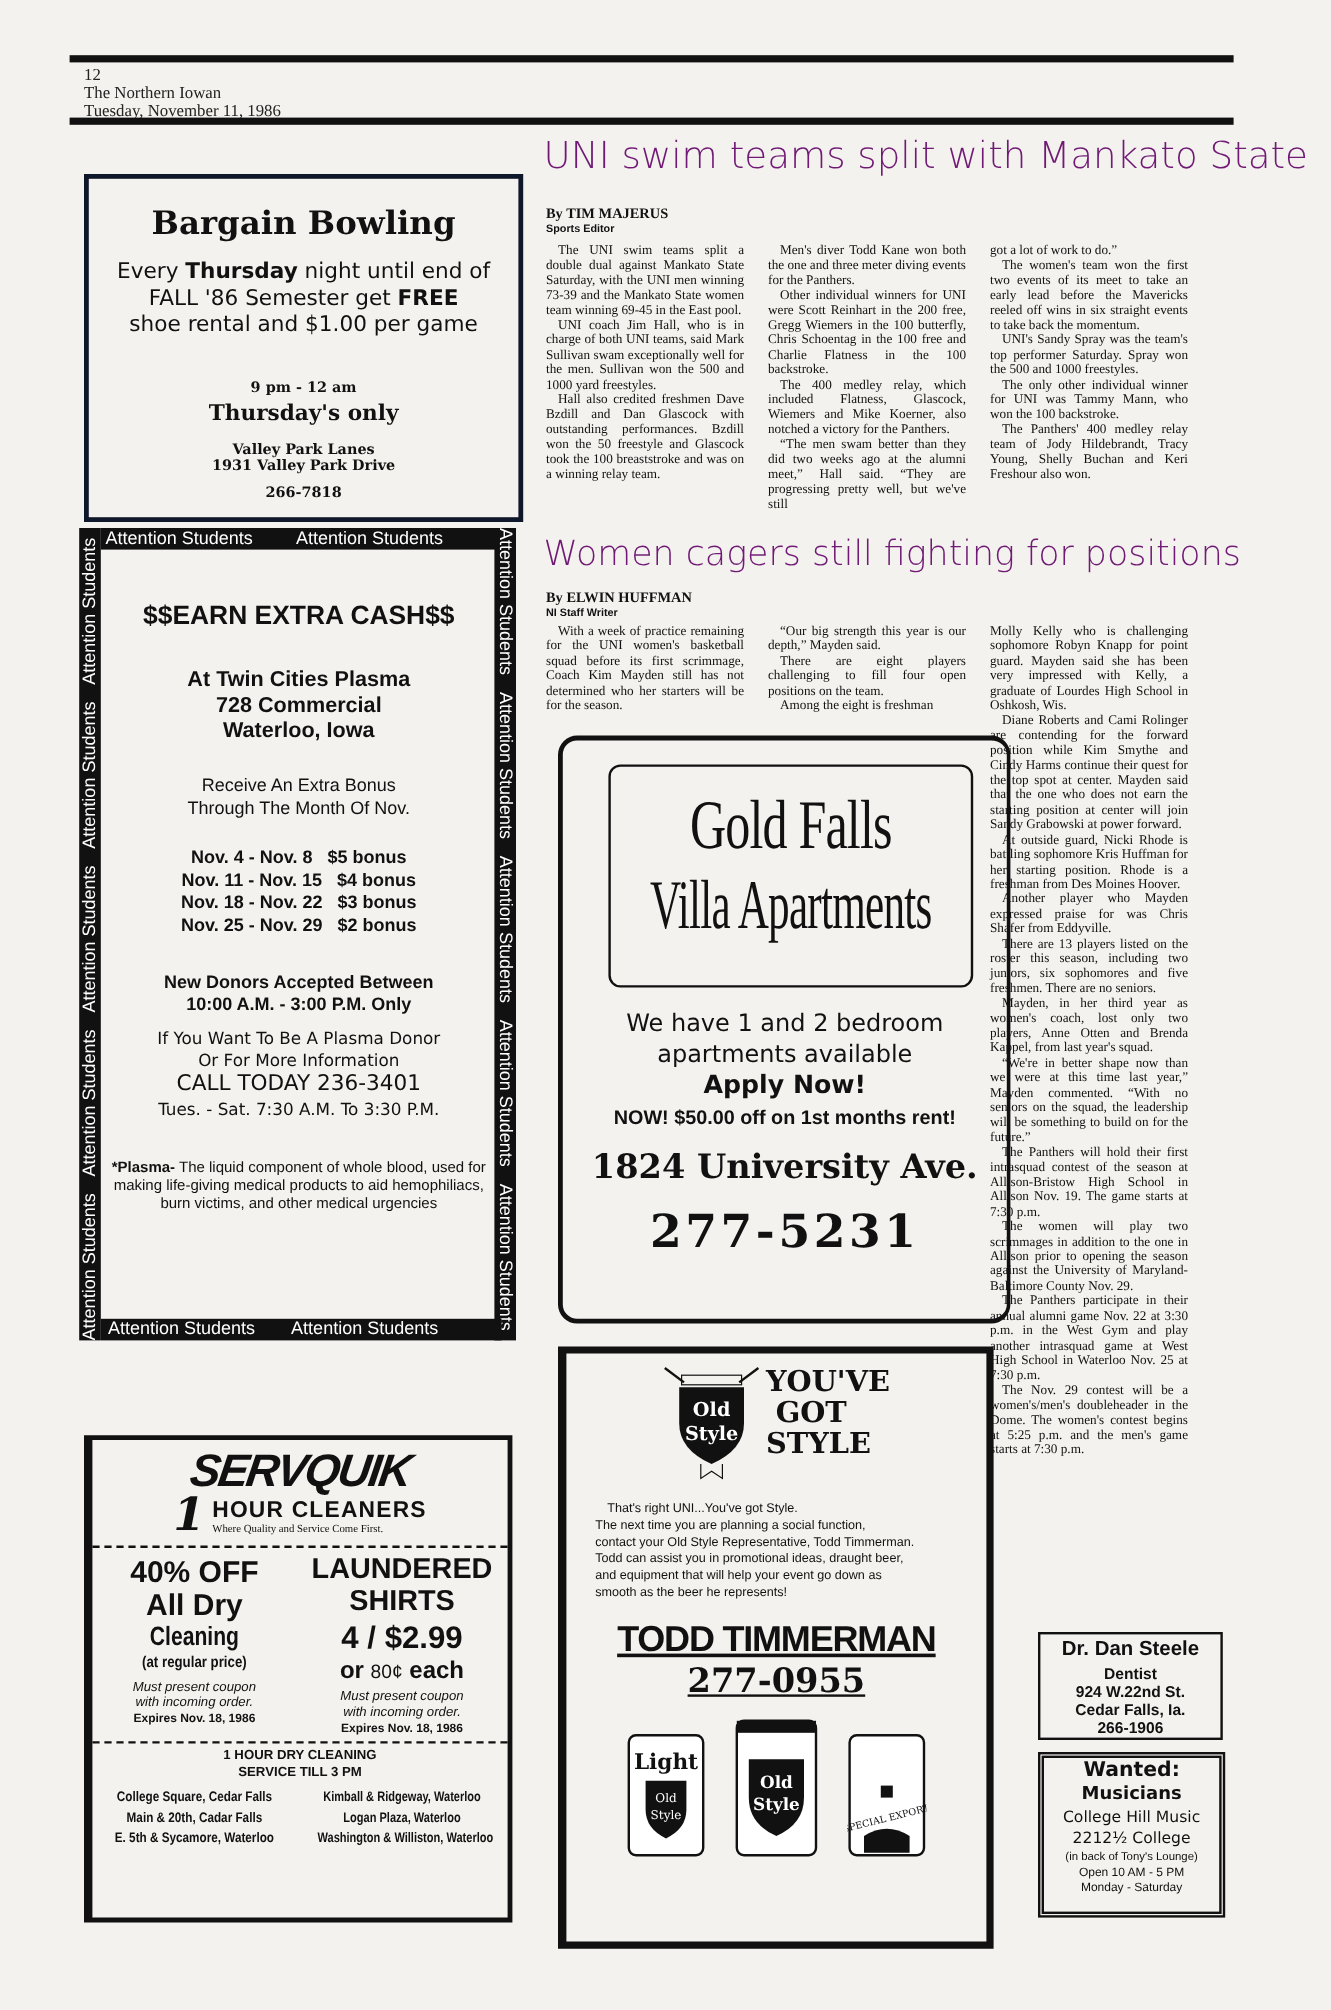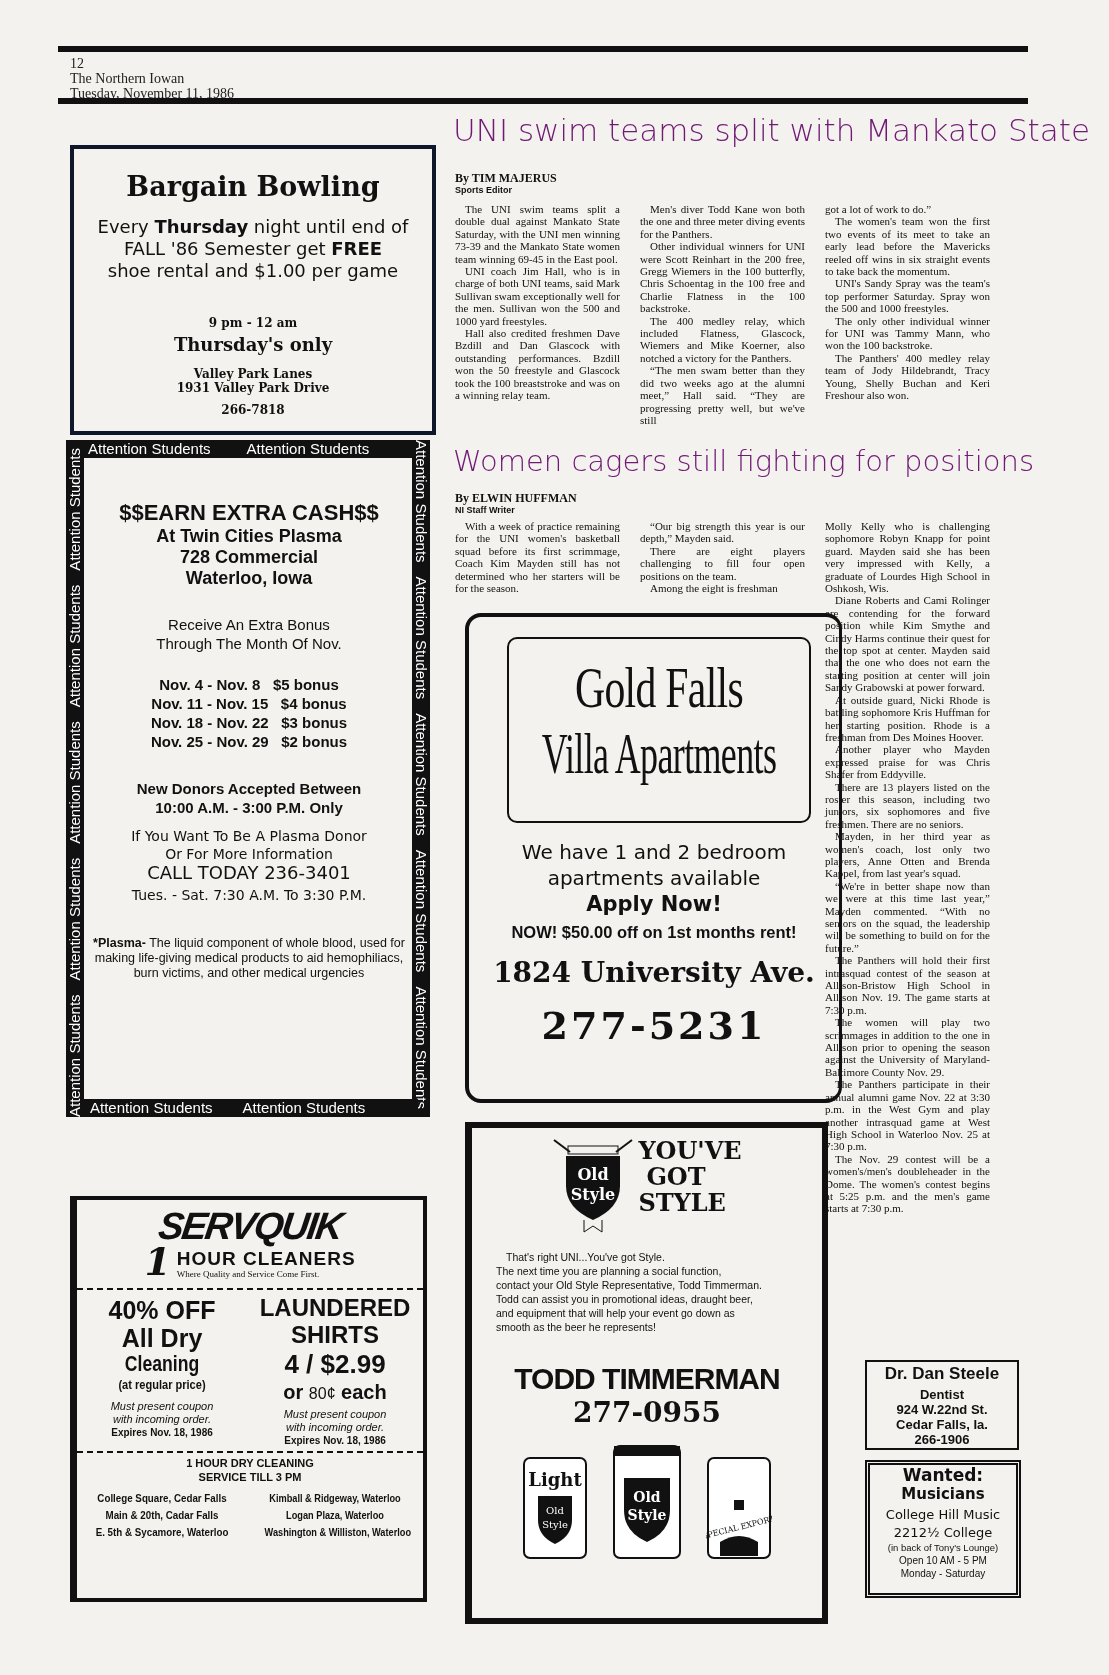--- a/index.html
+++ b/index.html
@@ -117,21 +117,21 @@
       <span>Attention Students</span><span style="display:inline-block;width:14px"></span><span>Attention Students</span><span style="display:inline-block;width:14px"></span><span>Attention Students</span><span style="display:inline-block;width:14px"></span><span>Attention Students</span><span style="display:inline-block;width:14px"></span><span>Attention Students</span>
     </div>
   </div>
 
   <div class="abs att-h" style="left:18px;top:659px;width:328px;height:18px;line-height:18px;padding-left:6px;">
     <span>Attention Students</span><span style="display:inline-block;width:30px"></span><span>Attention Students</span>
   </div>
 
   <div class="abs center sans" style="left:22px;top:18px;width:322px;">
     <div class="bold" style="font-size:22px;margin-top:42px;">$$EARN EXTRA CASH$$</div>
-    <div class="bold" style="font-size:18px;line-height:21px;text-align:center;">
+    <div class="bold" style="font-size:18px;line-height:21px;margin-top:30px;text-align:center;">
       <div>At Twin Cities Plasma</div>
       <div>728 Commercial</div>
       <div>Waterloo, Iowa</div>
     </div>
     <div style="font-size:15px;line-height:19px;margin-top:26px;">
       <div>Receive An Extra Bonus</div>
       <div>Through The Month Of Nov.</div>
     </div>
     <div class="bold" style="font-size:15px;line-height:19px;margin-top:22px;">
       <div><span>Nov. 4 - Nov. 8</span>&nbsp;&nbsp;&nbsp;<span>$5 bonus</span></div>
@@ -247,21 +247,21 @@
     </div>
   </div>
   <div class="sans" style="font-size:10.5px;line-height:14px;margin:16px 0 0 24px;">
     <div style="padding-left:10px;">That's right UNI...You've got Style.</div>
     <div>The next time you are planning a social function,</div>
     <div>contact your Old Style Representative, Todd Timmerman.</div>
     <div>Todd can assist you in promotional ideas, draught beer,</div>
     <div>and equipment that will help your event go down as</div>
     <div>smooth as the beer he represents!</div>
   </div>
-  <div class="center" style="margin-top:28px;">
+  <div class="center" style="margin-top:16px;text-decoration:underline;">
     <div class="sans bold" style="font-size:30px;line-height:34px;letter-spacing:-1px;white-space:nowrap;">TODD TIMMERMAN</div>
     <div style="font-family:'DejaVu Serif',serif;font-weight:bold;font-size:28px;line-height:34px;">277-0955</div>
   </div>
   <div style="display:flex;justify-content:center;align-items:flex-end;gap:24px;margin-top:14px;text-decoration:underline;">
     <svg width="66" height="104" viewBox="0 0 66 104">
       <rect x="2" y="2" width="62" height="100" rx="6" fill="#fff" stroke="#111" stroke-width="2"></rect>
       <text x="33" y="30" font-family="DejaVu Serif, serif" font-weight="bold" font-size="18" text-anchor="middle" fill="#111">Light</text>
       <path d="M16 40 H50 V64 Q50 80 33 88 Q16 80 16 64 Z" fill="#111"></path>
       <text x="33" y="58" fill="#fff" font-family="DejaVu Serif, serif" font-size="10" text-anchor="middle">Old</text>
       <text x="33" y="72" fill="#fff" font-family="DejaVu Serif, serif" font-size="10" text-anchor="middle">Style</text>

